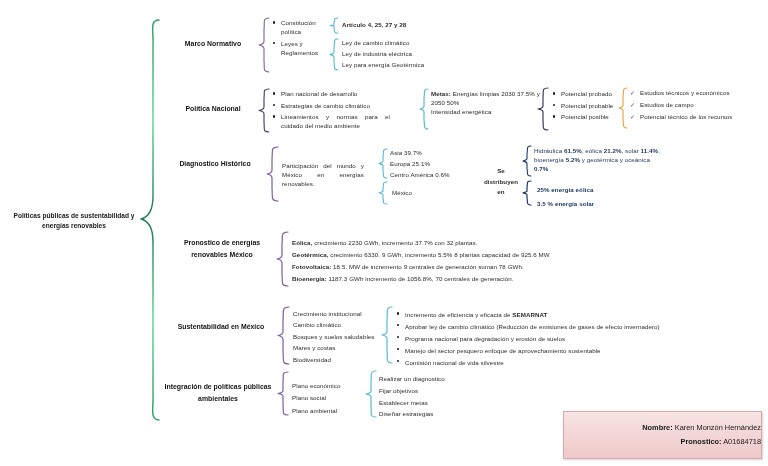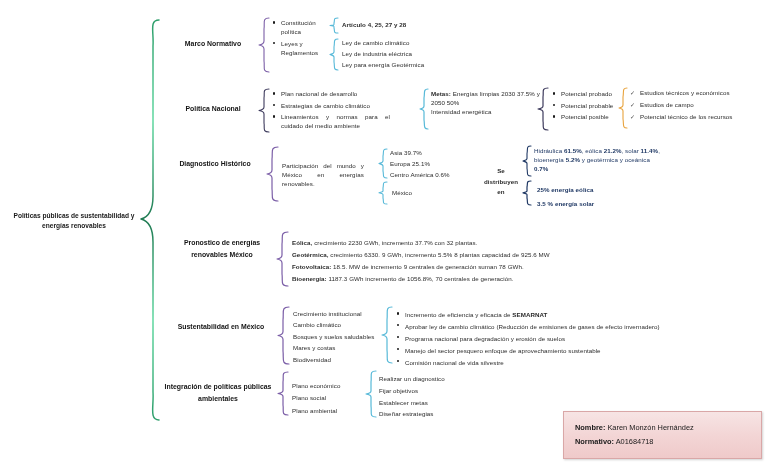--- a/index.html
+++ b/index.html
@@ -55,21 +55,21 @@
   svg.brk path { fill:none; stroke-linecap:round; stroke-linejoin:round; }
 
   
   .infobox {
     position:absolute; left:563px; top:411px; width:199px; height:48px;
     border:1px solid #d9a7a7;
     background:linear-gradient(180deg,#f7e4e4 0%,#f3d6d6 48%,#efcaca 100%);
     box-shadow:1px 1px 2px rgba(0,0,0,.18);
     padding:9px 0 0 11px;
   }
-  .infobox div { font-size:7.4px; line-height:1.85; color:#1a1a1a; }
+  .infobox div { font-size:7.4px; line-height:1.85; color:#1a1a1a;text-align:right; }
   .infobox .k { font-weight:bold; }
 </style>
 </head>
 <body>
 
 <div id="canvas">
 
   <div class="root">Políticas públicas de sustentabilidad y energías renovables</div>
 
   <svg class="brk" style="left:140px; top:18px; width:22px; height:404px;" viewBox="0 0 22 404">
@@ -251,16 +251,16 @@
 
   <ul class="plain t" style="left:379px; top:374px; width:100px; line-height:1.55;">
     <li>Realizar un diagnostico</li>
     <li>Fijar objetivos</li>
     <li>Establecer metas</li>
     <li>Diseñar estrategias</li>
   </ul>
 
   <div class="infobox">
     <div><span class="k">Nombre:</span><span> Karen Monzón Hernández</span></div>
-    <div><span class="k">Normativo:</span><span> A01684718</span></div>
+    <div><span class="k">Pronostico:</span><span> A01684718</span></div>
   </div>
 
 </div>
 
 </body></html>

